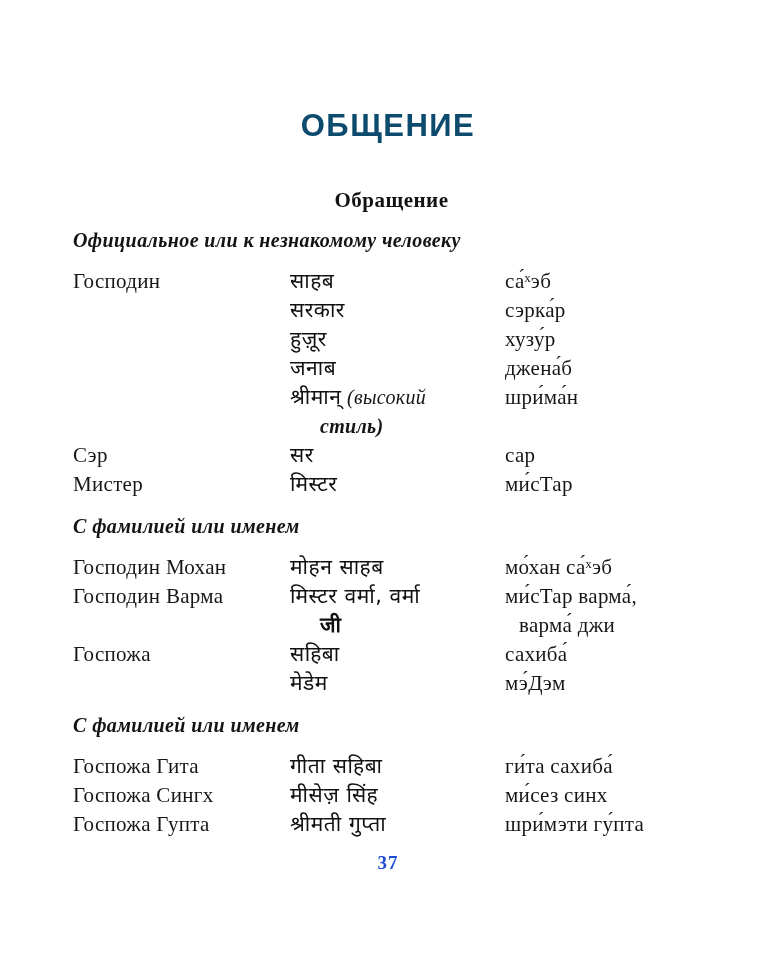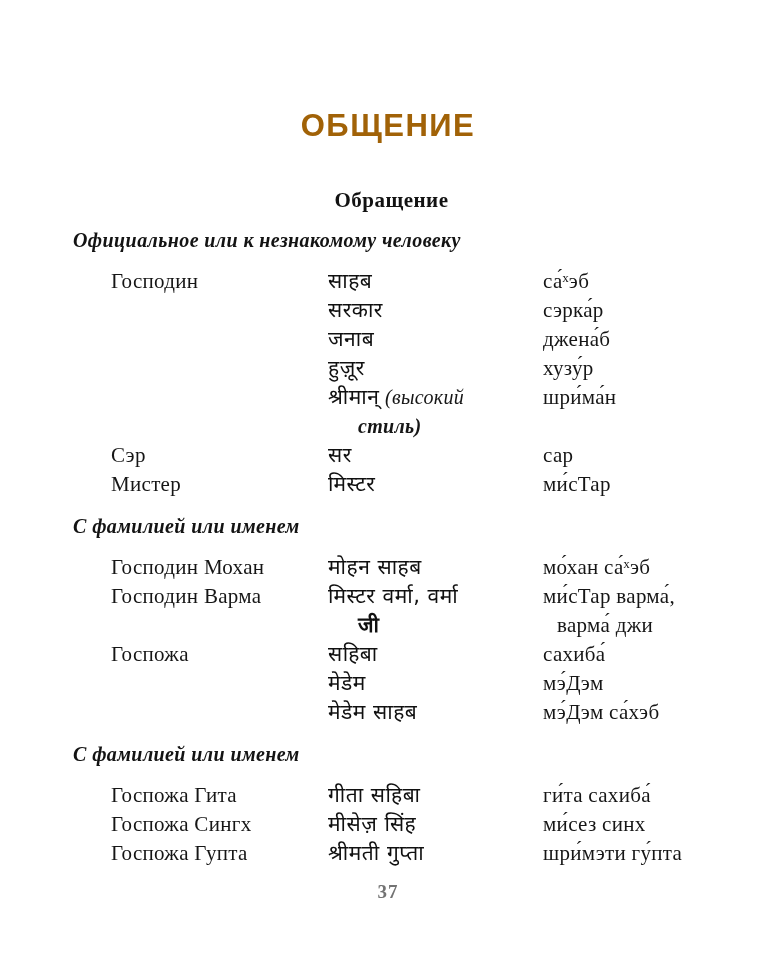--- a/index.html
+++ b/index.html
@@ -14,21 +14,21 @@
     padding-top: 108px;
     overflow: hidden;
   }
   .title {
     margin: 0;
     text-align: center;
     font-family: "Liberation Sans", "DejaVu Sans", sans-serif;
     font-weight: bold;
     font-size: 31px;
     letter-spacing: 1.5px;
-    color: #a16207;
+    color: #0c4a6e;
   }
   .subtitle {
     margin: 44px 0 0 7px;
     text-align: center;
     font-size: 21px;
     font-weight: bold;
     letter-spacing: 0.5px;
     color: #121212;
   }
   .sections { margin-top: 14px; }
@@ -43,40 +43,40 @@
   }
   .rows { margin-top: 15px; }
   .row {
     display: grid;
     grid-template-columns: 217px 215px 1fr;
     margin: 0 10px 0 73px;
     line-height: 29px;
     font-size: 21px;
     letter-spacing: 0.3px;
   }
-  .cell { white-space: nowrap; margin-left: 38px; }
+  .cell { white-space: nowrap; }
   .cell.hi .dev {
     font-family: "DejaVu Sans", sans-serif;
     font-size: 21px;
     letter-spacing: 0.5px;
     color: #101010;
   }
   .cell.hi .note {
     font-style: italic;
     font-size: 20px;
   }
   .row.indent .cell.hi { padding-left: 30px; font-weight: bold; }
   .row.indent .cell.tr { padding-left: 14px; }
   .page-number {
     margin-top: 13px;
     text-align: center;
     font-size: 19px;
     font-weight: bold;
     letter-spacing: 1px;
-    color: #737373;
+    color: #1d4ed8;
   }
 </style>
 </head>
 <body>
 
 <div class="page">
   <h1 class="title">ОБЩЕНИЕ</h1>
   <h2 class="subtitle">Обращение</h2>
   <div class="sections">
       <div class="section">
@@ -87,27 +87,27 @@
             <div class="cell hi"><span class="dev">साहब</span></div>
             <div class="cell tr">са́ˣэб</div>
           </div>
           <div class="row">
             <div class="cell ru"></div>
             <div class="cell hi"><span class="dev">सरकार</span></div>
             <div class="cell tr">сэрка́р</div>
           </div>
           <div class="row">
             <div class="cell ru"></div>
-            <div class="cell hi"><span class="dev">जनाब</span></div>
-            <div class="cell tr">джена́б</div>
+            <div class="cell hi"><span class="dev">हुज़ूर</span></div>
+            <div class="cell tr">хузу́р</div>
           </div>
           <div class="row">
             <div class="cell ru"></div>
-            <div class="cell hi"><span class="dev">हुज़ूर</span></div>
-            <div class="cell tr">хузу́р</div>
+            <div class="cell hi"><span class="dev">जनाब</span></div>
+            <div class="cell tr">джена́б</div>
           </div>
           <div class="row">
             <div class="cell ru"></div>
             <div class="cell hi"><span class="dev">श्रीमान्</span> <span class="note">(высокий</span></div>
             <div class="cell tr">шри́ма́н</div>
           </div>
           <div class="row indent">
             <div class="cell ru"></div>
             <div class="cell hi"><span class="note">стиль)</span></div>
             <div class="cell tr"></div>
@@ -145,25 +145,20 @@
           <div class="row">
             <div class="cell ru">Госпожа</div>
             <div class="cell hi"><span class="dev">सहिबा</span></div>
             <div class="cell tr">сахиба́</div>
           </div>
           <div class="row">
             <div class="cell ru"></div>
             <div class="cell hi"><span class="dev">मेडेम</span></div>
             <div class="cell tr">мэ́Дэм</div>
           </div>
-          <div class="row">
-            <div class="cell ru"></div>
-            <div class="cell hi"><span class="dev">मेडेम साहब</span></div>
-            <div class="cell tr">мэ́Дэм са́хэб</div>
-          </div>
         </div>
       </div>
       <div class="section">
         <div class="section-heading">С фамилией или именем</div>
         <div class="rows">
           <div class="row">
             <div class="cell ru">Госпожа Гита</div>
             <div class="cell hi"><span class="dev">गीता सहिबा</span></div>
             <div class="cell tr">ги́та сахиба́</div>
           </div>

